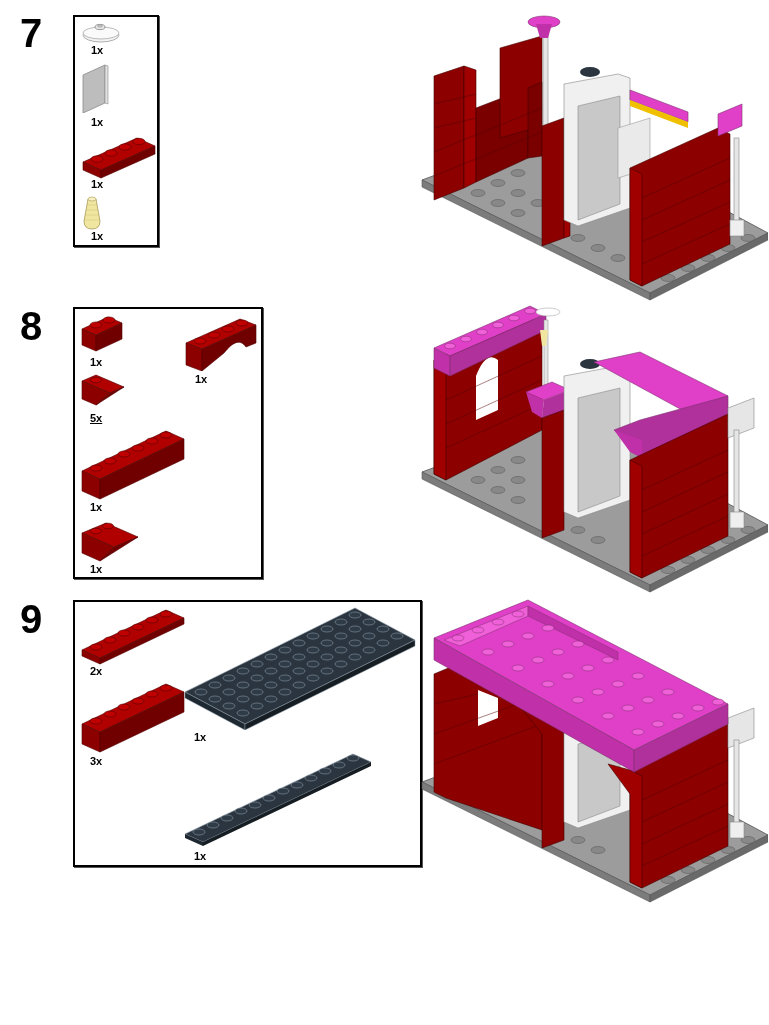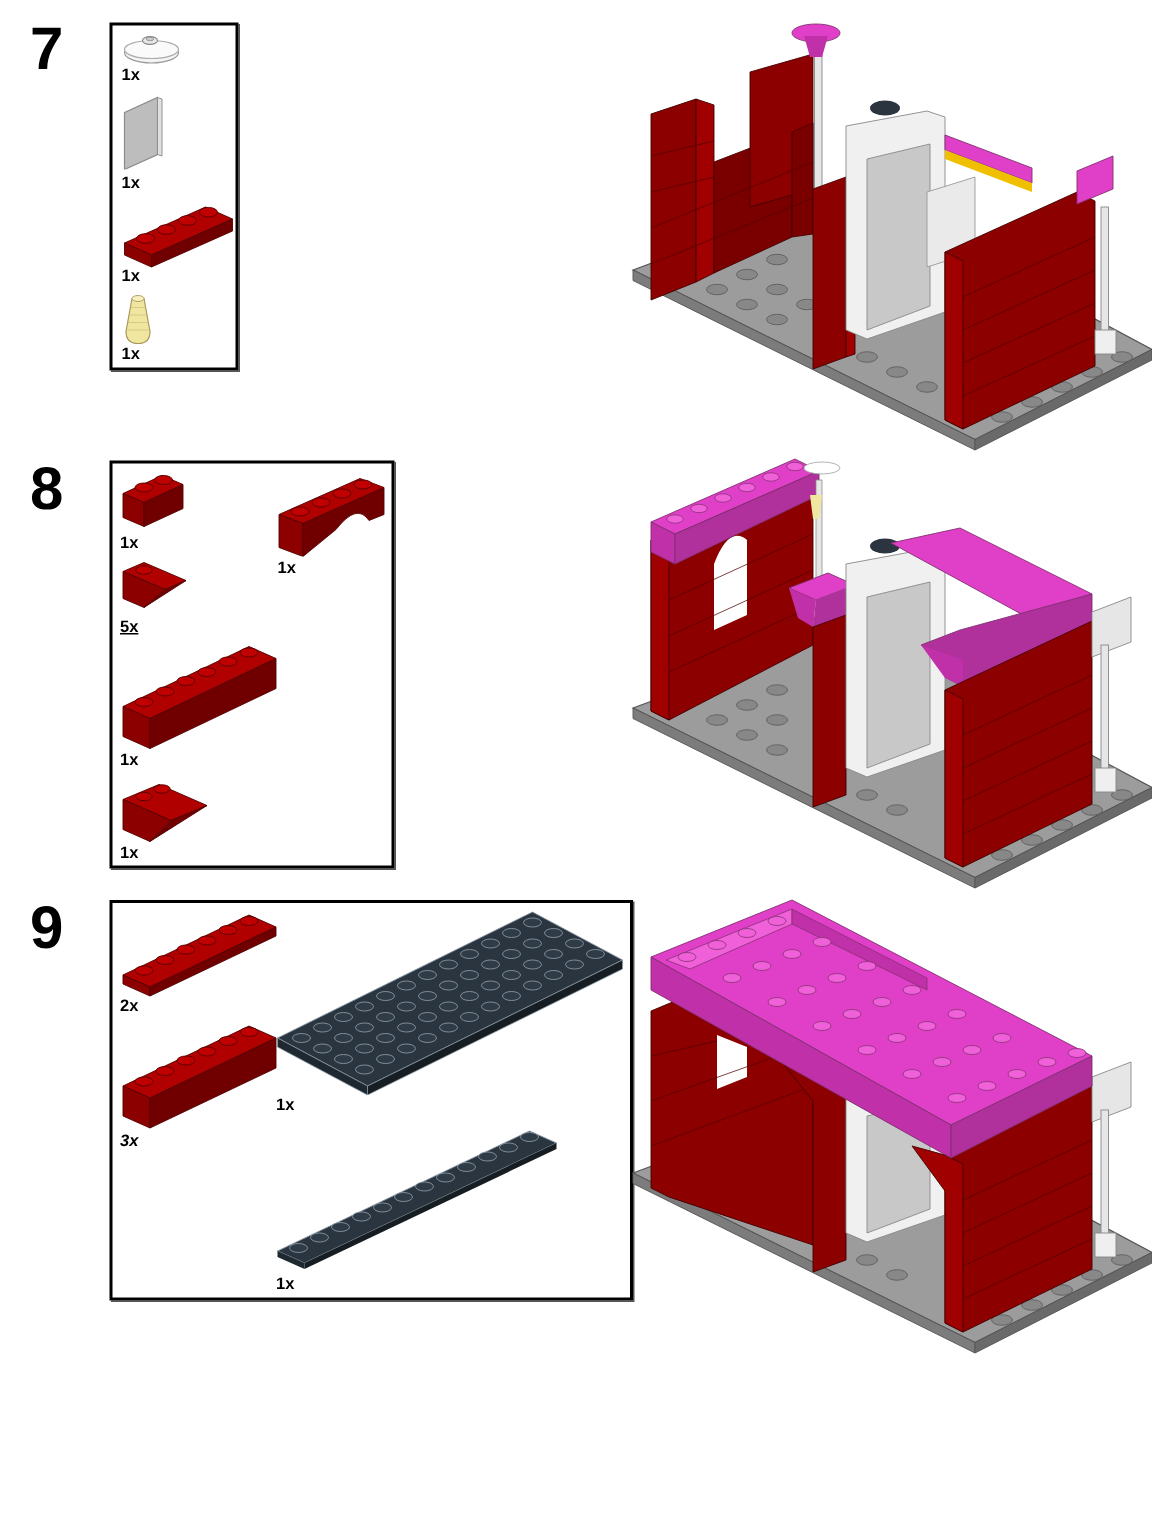--- a/index.html
+++ b/index.html
@@ -5,21 +5,21 @@
   html, body { margin: 0; padding: 0; background: #ffffff; }
   body { width: 769px; height: 1025px; position: relative; overflow: hidden;
          font-family: "Liberation Sans", sans-serif; }
   .step-number { position: absolute; font-family: "Liberation Sans", sans-serif;
                  font-weight: bold; font-size: 40px; line-height: 40px; color: #000; }
   .parts-box { position: absolute; border: 2px solid #000; background: #fff;
                box-sizing: border-box; box-shadow: 1px 1px 0 #555; }
   .part { position: absolute; }
   .part svg { display: block; }
   .qty { position: absolute; font-family: "Liberation Sans", sans-serif; font-weight: bold;
-         font-size: 11px; line-height: 11px; color: #000; }
+         font-size: 11px; line-height: 11px; color: #000; margin-left: 10px; }
   .model { position: absolute; }
   .model svg { display: block; }
 </style>
 </head>
 <body>
 
 <div class="step-number" style="left:20px; top:13px;">7</div>
 
 <div class="parts-box" style="left:73px; top:15px; width:86px; height:232px;">
 
@@ -313,21 +313,21 @@
       <g fill="#c00000" stroke="#500" stroke-width="0.6">
         <ellipse cx="16" cy="41" rx="6" ry="3"></ellipse>
           <ellipse cx="30" cy="34" rx="6" ry="3"></ellipse>
         <ellipse cx="44" cy="27" rx="6" ry="3"></ellipse>
           <ellipse cx="58" cy="21" rx="6" ry="3"></ellipse>
         <ellipse cx="72" cy="14" rx="6" ry="3"></ellipse>
           <ellipse cx="86" cy="8" rx="6" ry="3"></ellipse>
       </g>
     </svg>
   </div>
-  <div class="qty" style="left:5px; top:154px;font-style:italic;">3x</div>
+  <div class="qty" style="left:5px; top:154px;">3x</div>
 
   <div class="part" style="left:108px; top:4px;">
     <svg width="236" height="124" viewBox="0 0 236 124">
       <polygon points="2,86 172,2 232,34 62,118" fill="#2a3540" stroke="#8a98a4" stroke-width="0.6"></polygon>
       <polygon points="2,86 62,118 62,124 2,92" fill="#1e2830" stroke="#8a98a4" stroke-width="0.5"></polygon>
       <polygon points="62,118 232,34 232,40 62,124" fill="#161e24" stroke="#8a98a4" stroke-width="0.5"></polygon>
       <g fill="#2f3c48" stroke="#9aa8b4" stroke-width="0.5" id="slate-studs">
         <ellipse cx="18" cy="86" rx="6" ry="3"></ellipse>
           <ellipse cx="32" cy="93" rx="6" ry="3"></ellipse>
         <ellipse cx="46" cy="100" rx="6" ry="3"></ellipse>

